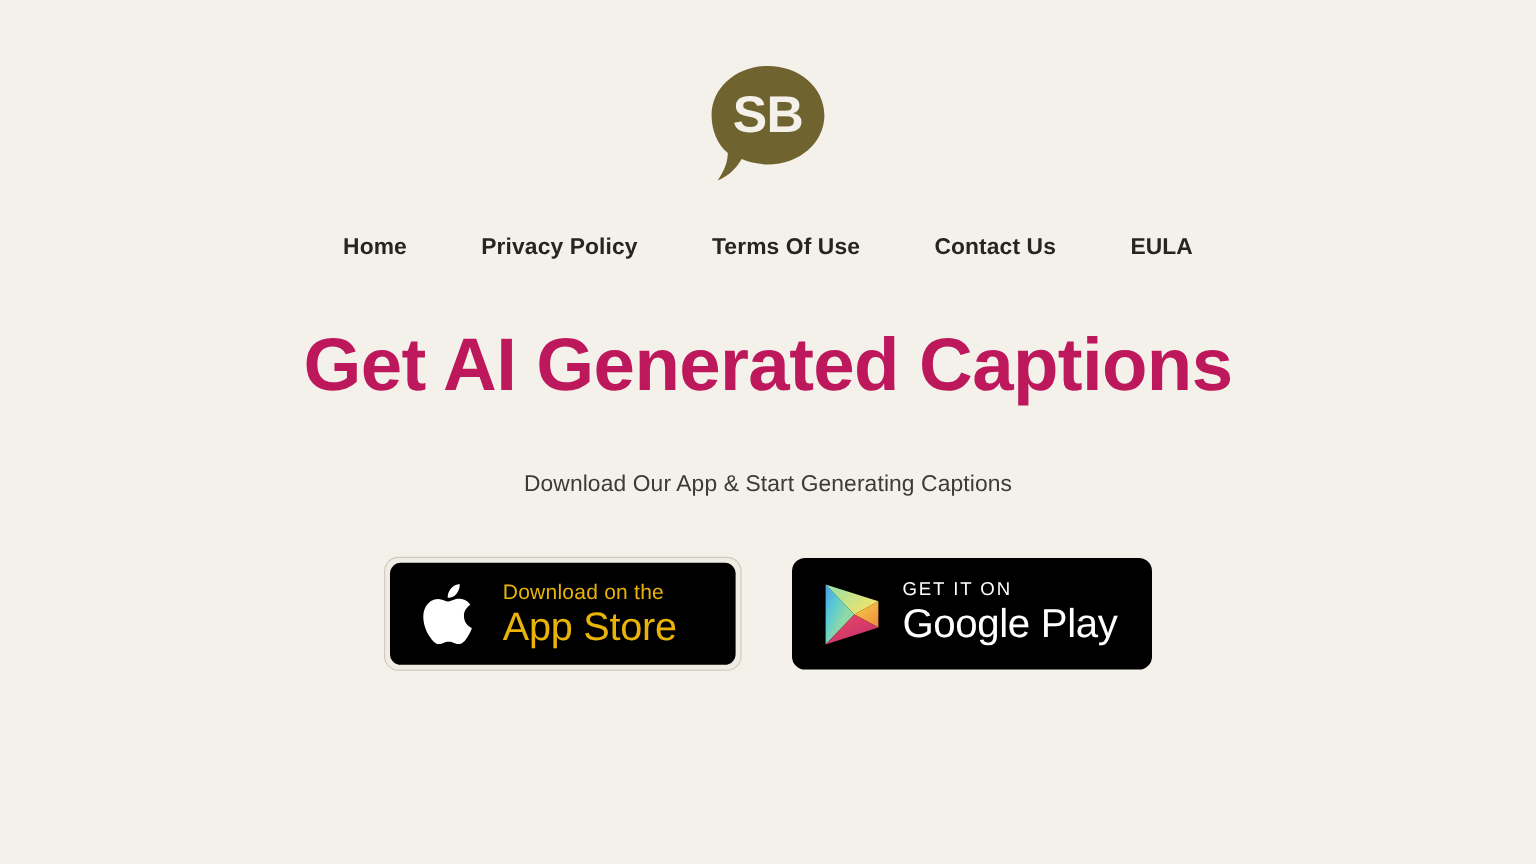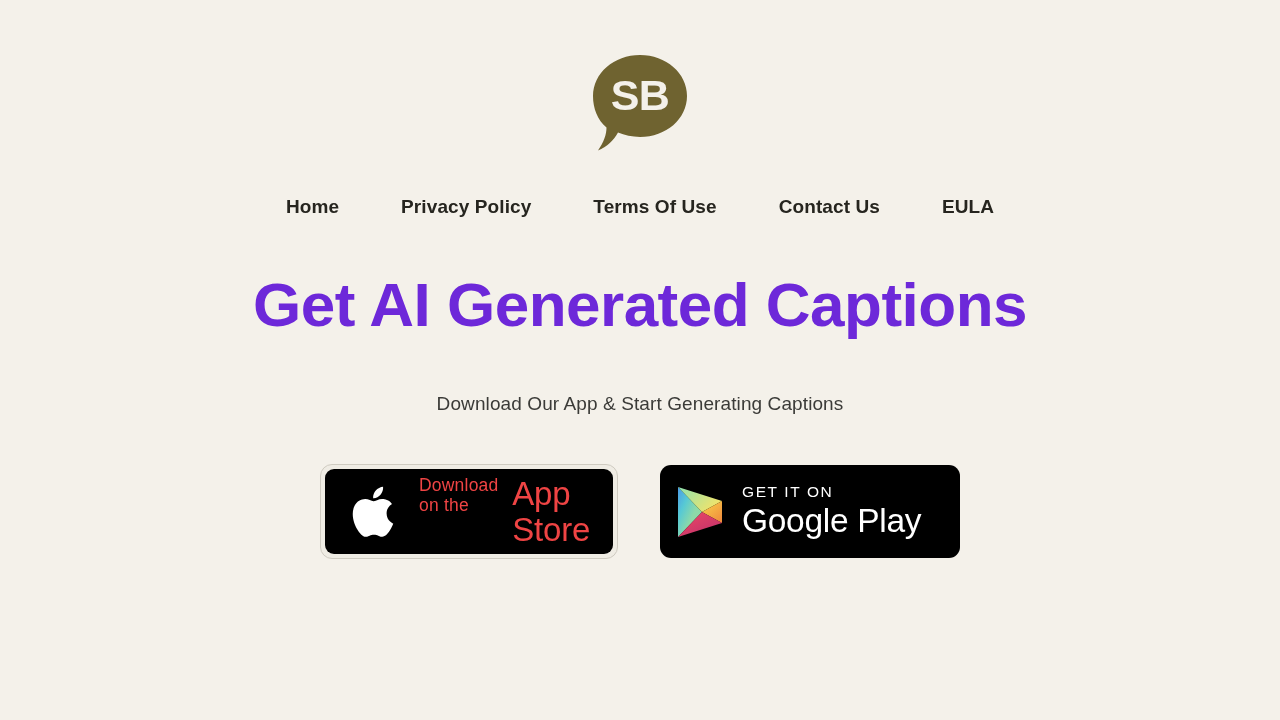--- a/index.html
+++ b/index.html
@@ -66,21 +66,21 @@
     line-height: 1;
     cursor: pointer;
     white-space: nowrap;
   }
 
   
   .hero-title {
     margin-top: 56px;
     font-size: 62px;
     font-weight: bold;
-    color: #6d28d9;
+    color: #be185d;
     letter-spacing: -0.5px;
     line-height: 1.05;
     text-align: center;
     white-space: nowrap;
   }
 
   .hero-sub {
     margin-top: 57px;
     font-size: 19px;
     font-weight: 400;
@@ -123,23 +123,23 @@
     background: #000;
     border-radius: 9px;
     display: flex;
     align-items: center;
     padding-left: 26px;
     gap: 16px;
   }
   .apple-logo { flex: 0 0 auto; }
   .apple-text {
     display: flex;
-    flex-direction: row;
-    justify-content: center;
-    color: #ef4444;
+    flex-direction: column;
+    justify-content: center;
+    color: #eab308;
   }
   .apple-text .small {
     font-size: 17.5px;
     font-weight: 400;
     letter-spacing: 0.2px;
     line-height: 1.18;
   }
   .apple-text .big {
     font-size: 33px;
     font-weight: 400;
@@ -149,21 +149,21 @@
   }
 
   
   .badge-google {
     width: 300px;
     height: 93px;
     background: #000;
     border-radius: 11px;
     display: flex;
     align-items: center;
-    padding-left: 16px;
+    padding-left: 26px;
     gap: 18px;
   }
   .play-icon { flex: 0 0 auto; }
   .google-text {
     display: flex;
     flex-direction: column;
     justify-content: center;
     color: #ffffff;
   }
   .google-text .small {

